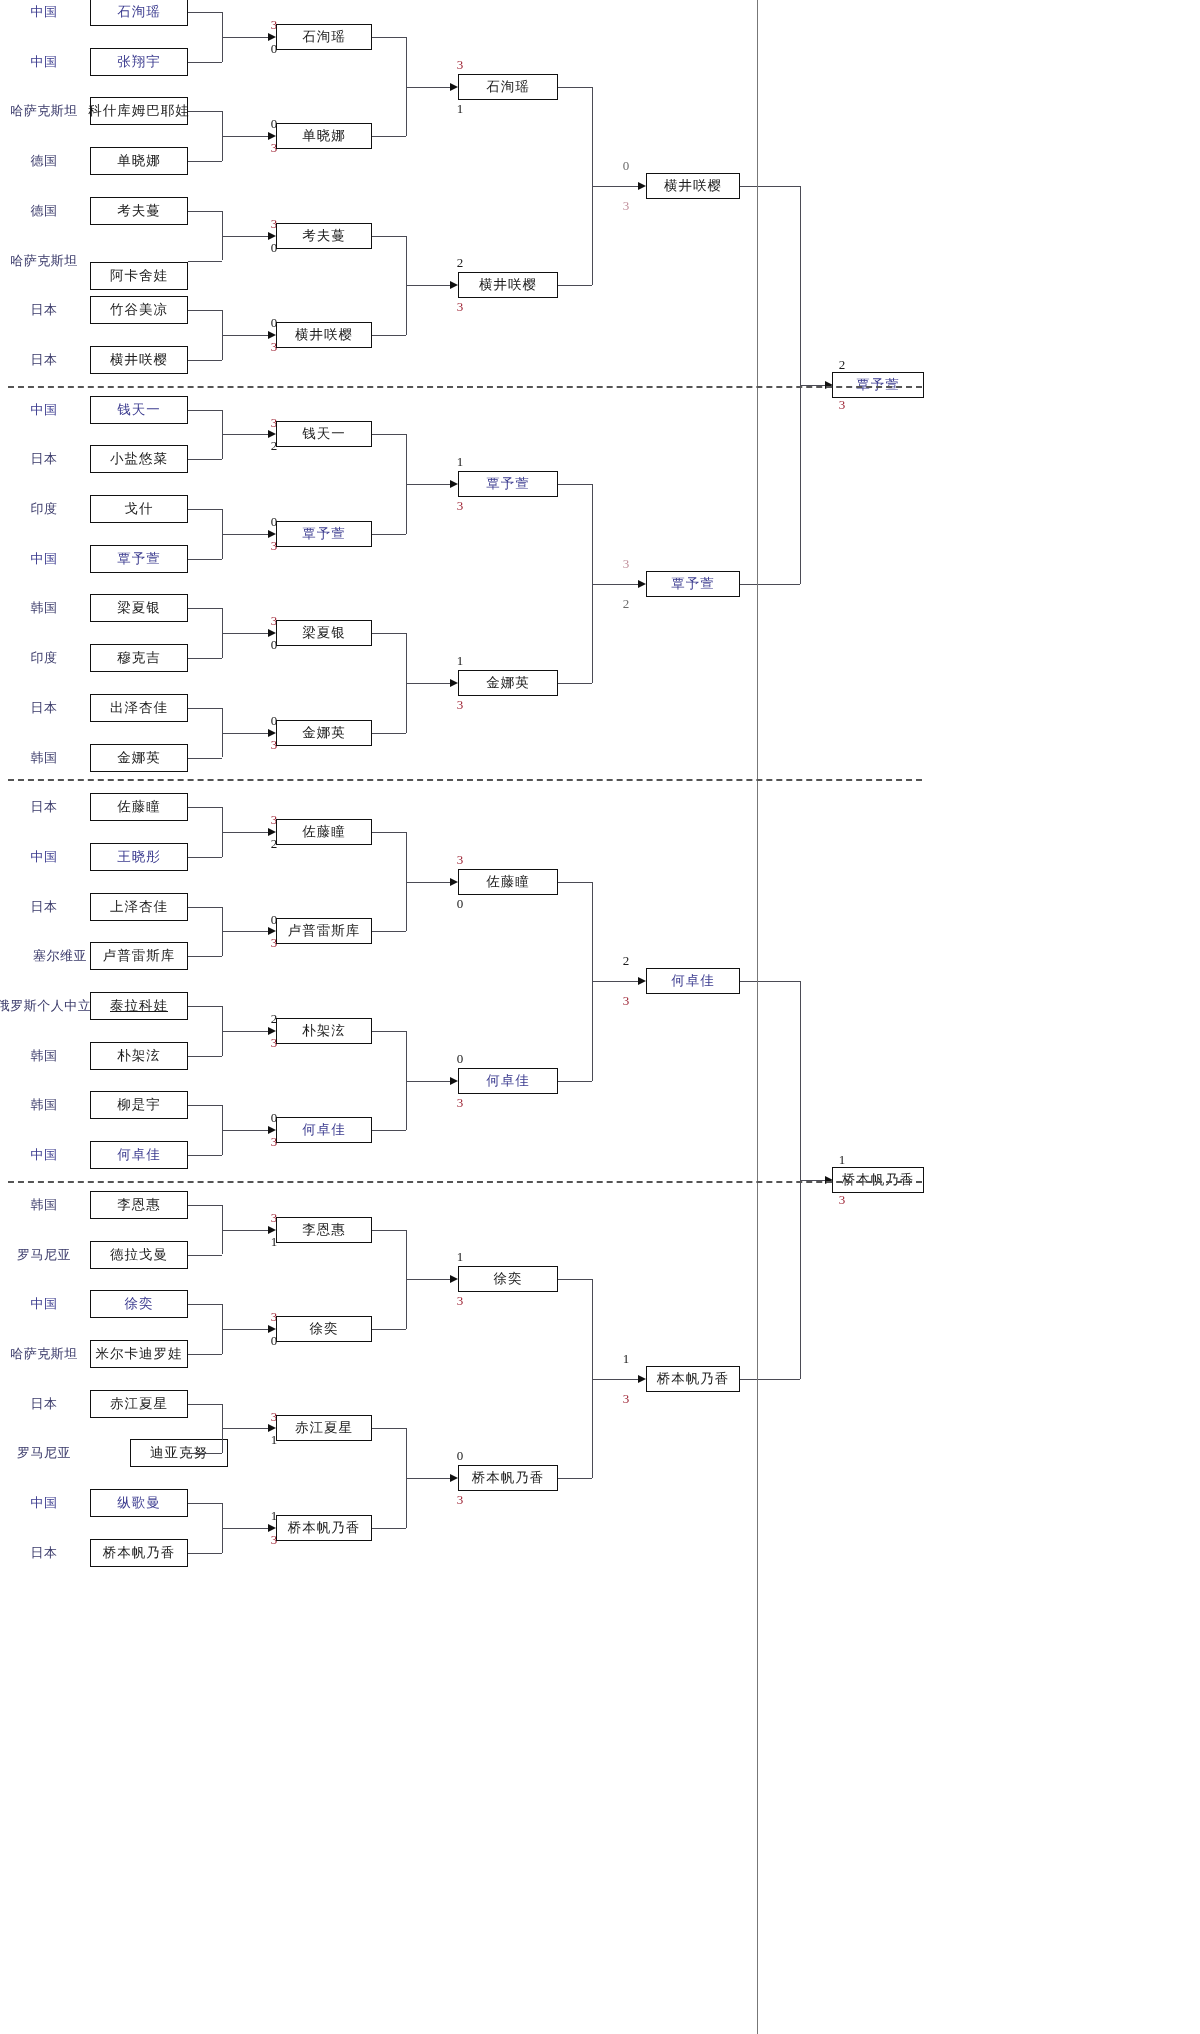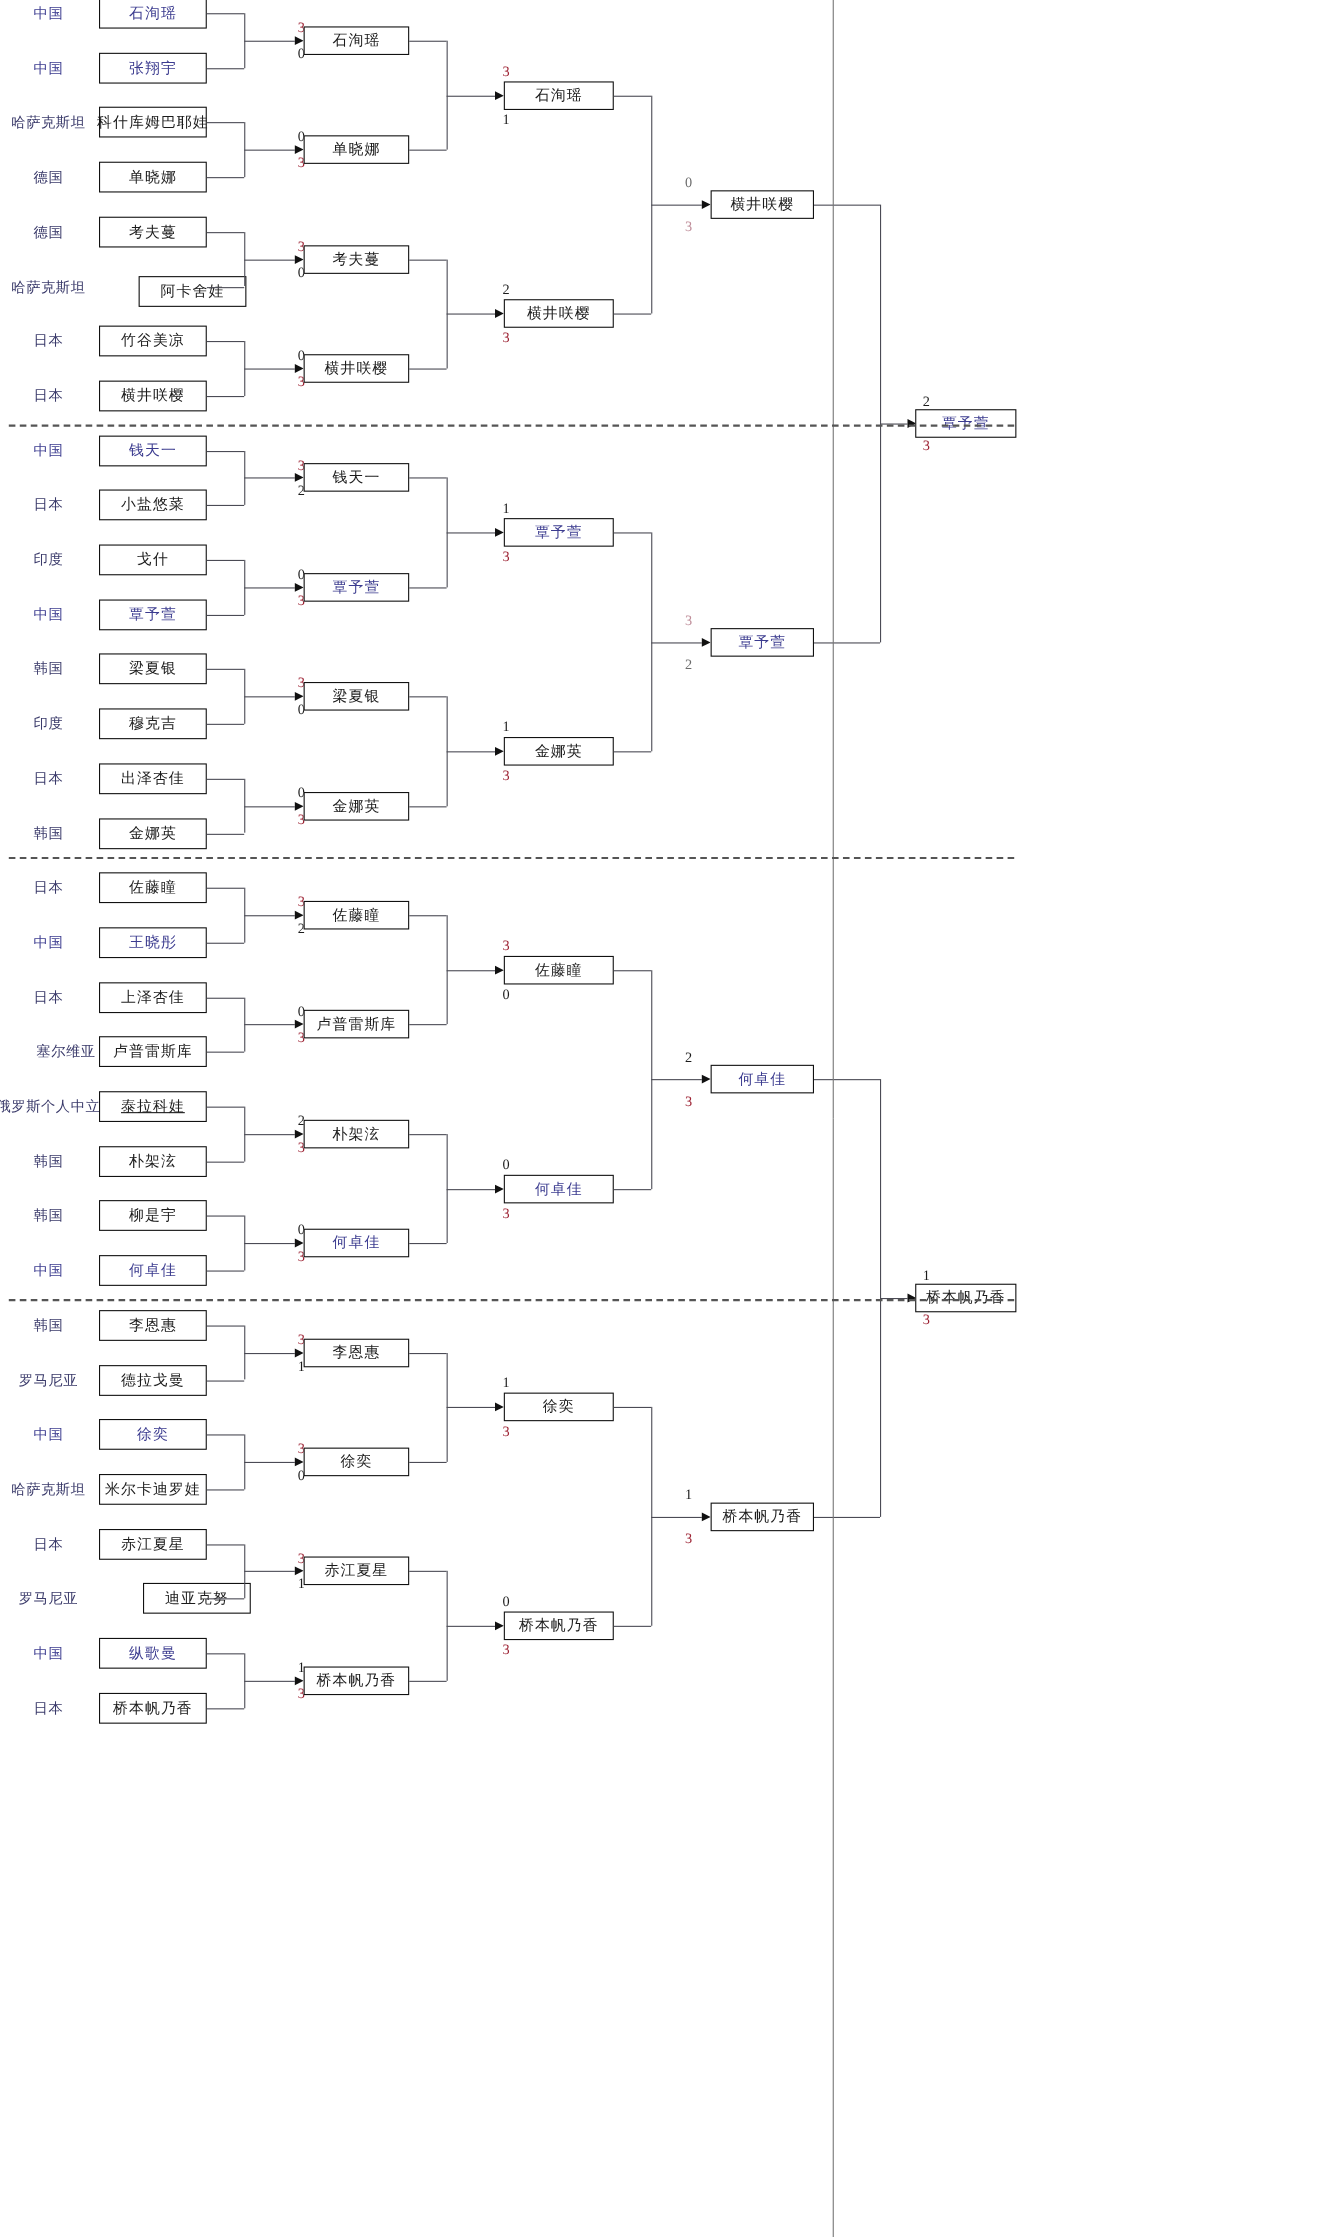--- a/index.html
+++ b/index.html
@@ -41,21 +41,21 @@
     <div class="box r1 cn" style="left: 139px; top: 12px;">石洵瑶</div>
     <div class="country cn" style="left: 44px; top: 61.7px;">中国</div>
     <div class="box r1 cn" style="left: 139px; top: 61.7px;">张翔宇</div>
     <div class="country" style="left: 44px; top: 111.4px;">哈萨克斯坦</div>
     <div class="box r1" style="left: 139px; top: 111.4px;">科什库姆巴耶娃</div>
     <div class="country" style="left: 44px; top: 161.1px;">德国</div>
     <div class="box r1" style="left: 139px; top: 161.1px;">单晓娜</div>
     <div class="country" style="left: 44px; top: 210.8px;">德国</div>
     <div class="box r1" style="left: 139px; top: 210.8px;">考夫蔓</div>
     <div class="country" style="left: 44px; top: 260.5px;">哈萨克斯坦</div>
-    <div class="box r1" style="left: 139px; top: 265px; margin-left: 36px;">阿卡舍娃</div>
+    <div class="box r1" style="left: 139px; top: 276px;">阿卡舍娃</div>
     <div class="country" style="left: 44px; top: 310.2px;">日本</div>
     <div class="box r1" style="left: 139px; top: 310.2px;">竹谷美凉</div>
     <div class="country" style="left: 44px; top: 359.9px;">日本</div>
     <div class="box r1" style="left: 139px; top: 359.9px;">横井咲樱</div>
     <div class="country cn" style="left: 44px; top: 409.6px;">中国</div>
     <div class="box r1 cn" style="left: 139px; top: 409.6px;">钱天一</div>
     <div class="country" style="left: 44px; top: 459.3px;">日本</div>
     <div class="box r1" style="left: 139px; top: 459.3px;">小盐悠菜</div>
     <div class="country" style="left: 44px; top: 509px;">印度</div>
     <div class="box r1" style="left: 139px; top: 509px;">戈什</div>

